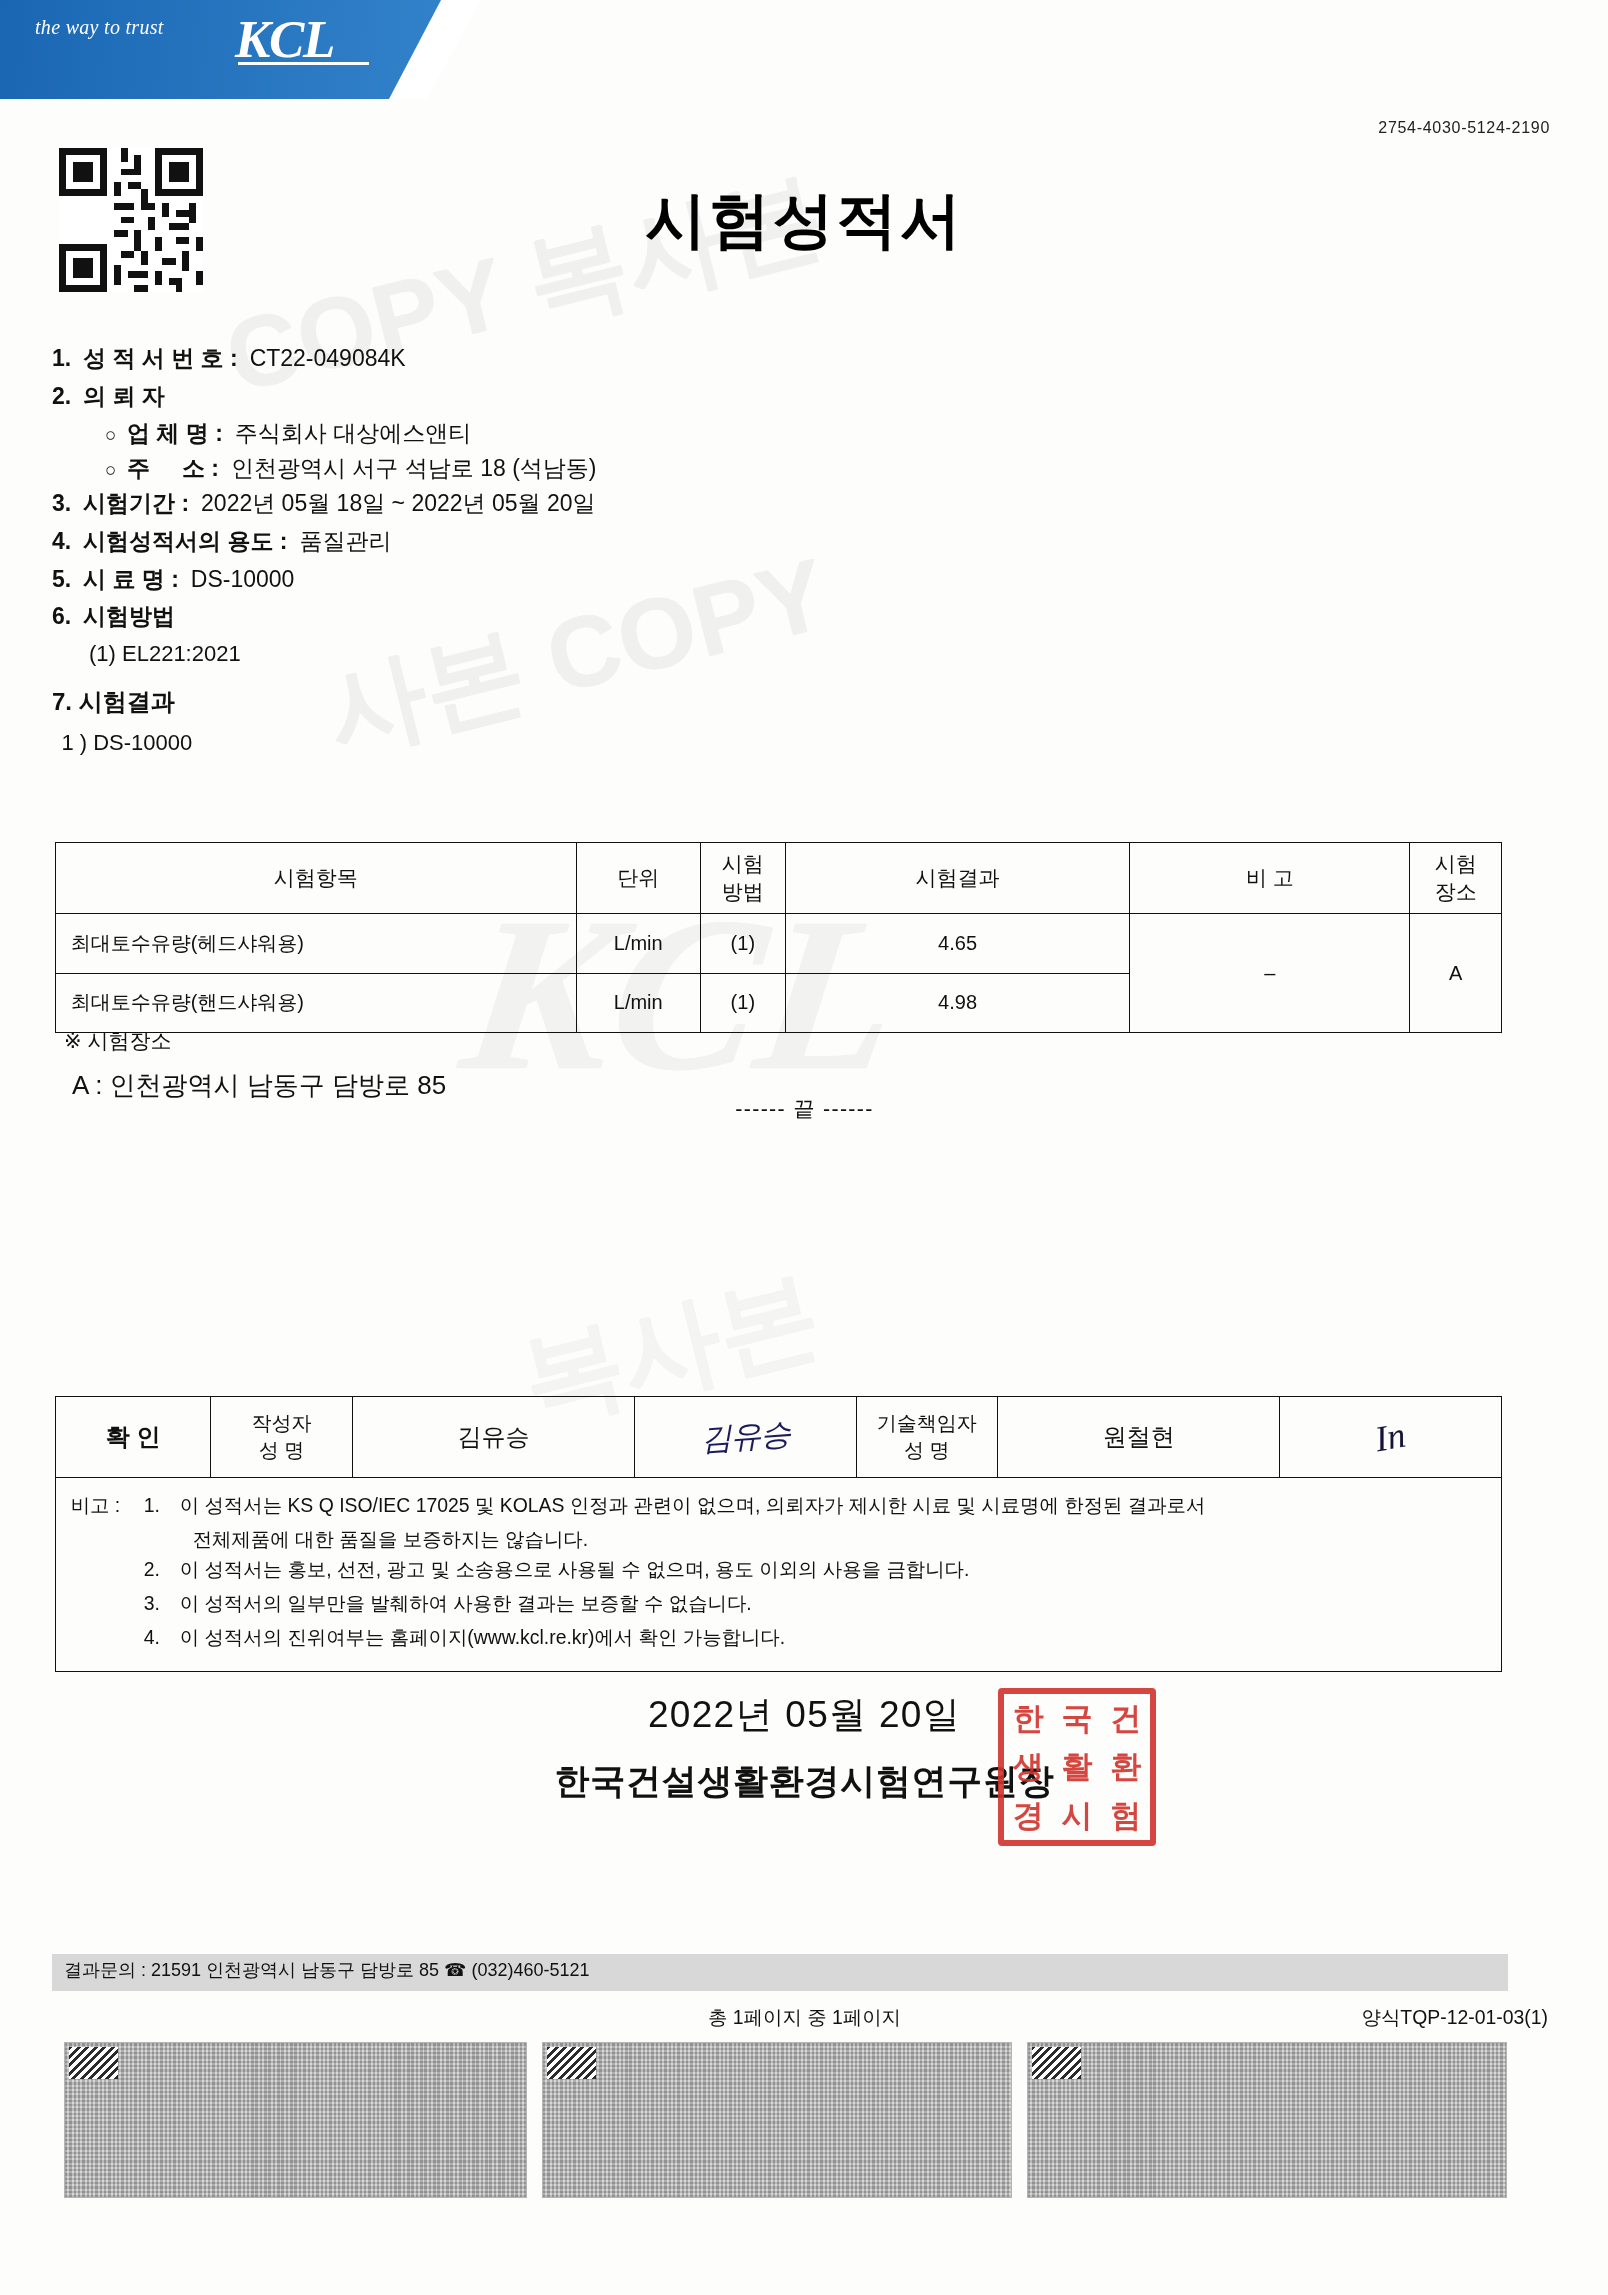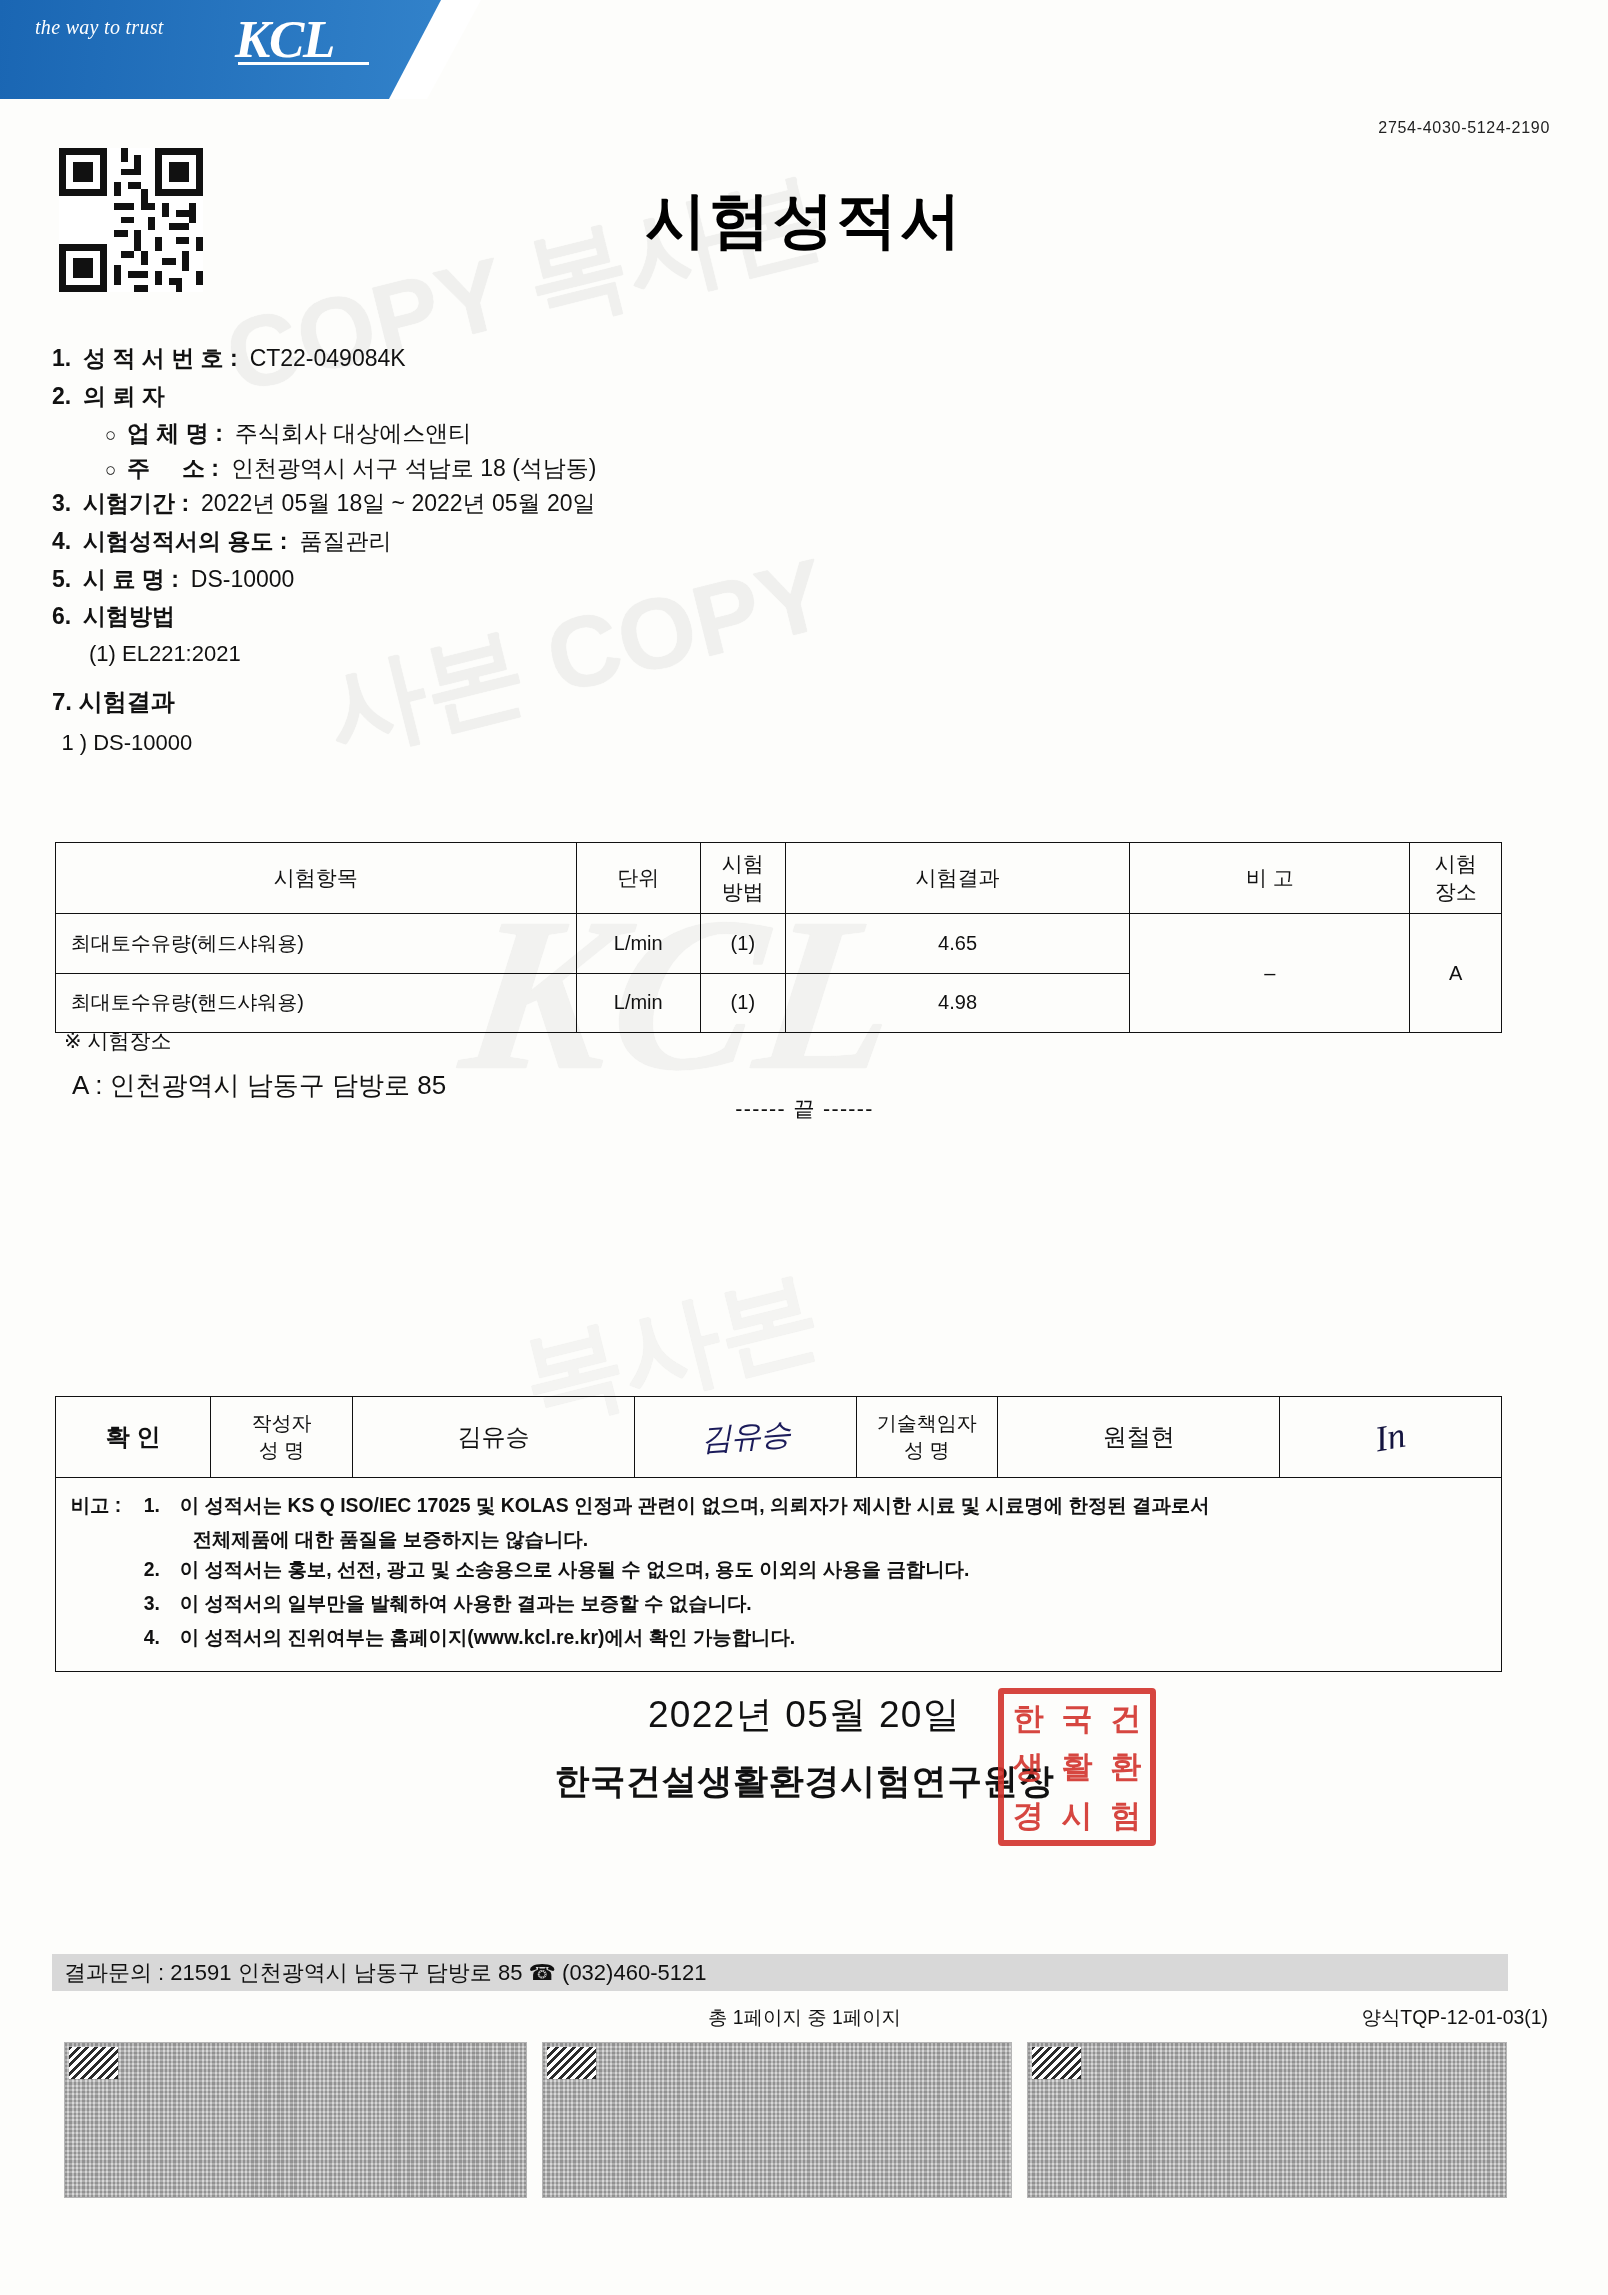--- a/index.html
+++ b/index.html
@@ -289,21 +289,20 @@
     font-style: italic;
     font-size: 36px;
     color: #14143f;
     text-align: center;
     transform: rotate(-10deg);
   }
   .notes-cell {
     padding: 12px 6.7px 14.7px 14.7px !important;
     font-size: 19.4px;
     line-height: 1.55;
-    font-weight: bold;
   }
   .notes-wrap {
     display: flex;
   }
   .notes-label {
     width: 73px;
     flex: 0 0 73px;
     font-size: 19.4px;
   }
   .notes-list {
@@ -371,21 +370,21 @@
     left: 52px;
     top: 1954px;
     width: 1456px;
     height: 37px;
     background: #d8d8d8;
   }
   .foot-addr {
     position: absolute;
     left: 64px;
     top: 1958px;
-    font-size: 22px;
+    font-size: 18px;
   }
   .foot-page {
     position: absolute;
     left: 0; right: 0;
     top: 2004px;
     text-align: center;
     font-size: 19.4px;
   }
   .foot-form {
     position: absolute;

